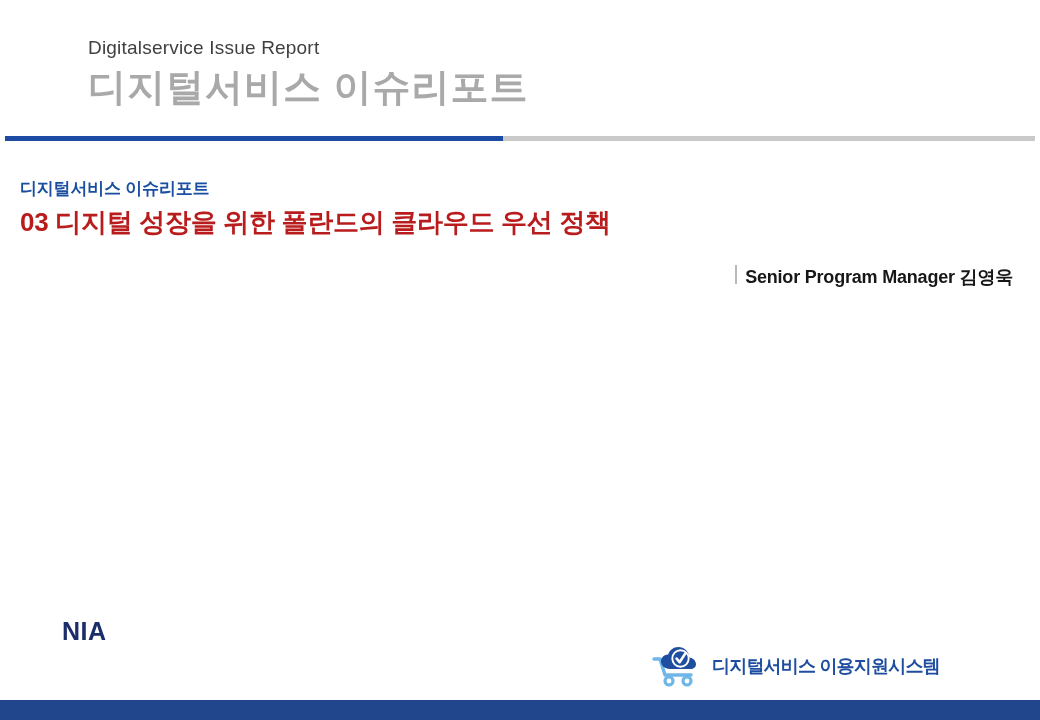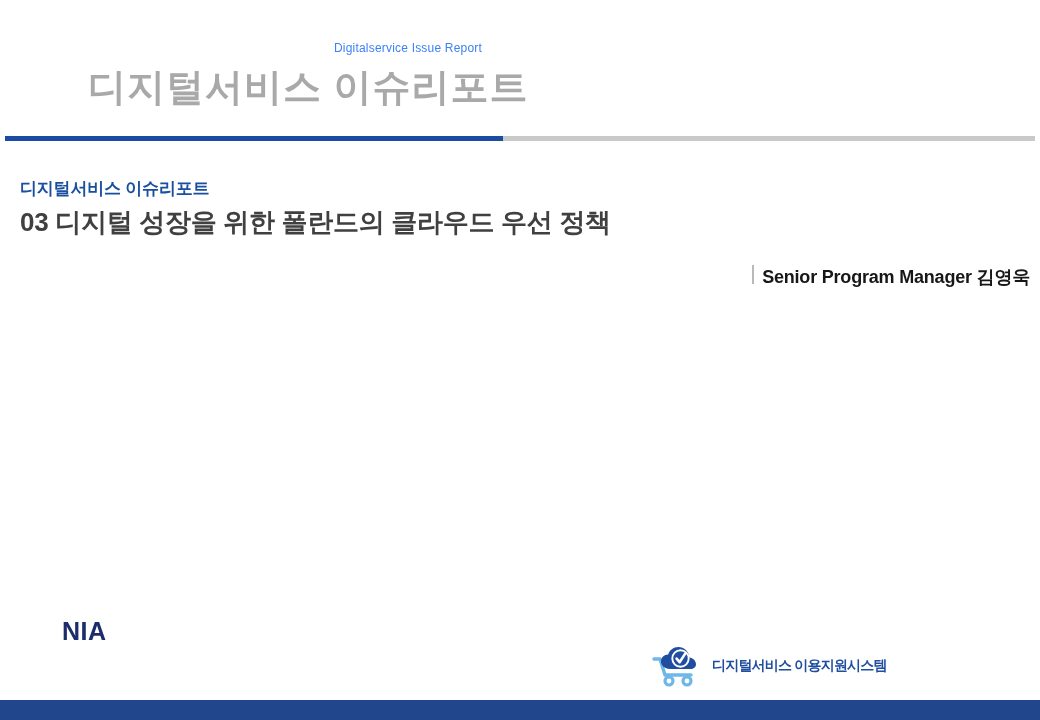--- a/index.html
+++ b/index.html
@@ -17,27 +17,26 @@
   }
 
   
   .masthead {
     position: absolute;
     left: 88px;
     top: 36px;
     width: 640px;
   }
   .masthead-eng {
-    font-size: 12px;
+    font-size: 19px;
     font-weight: 400;
-    color: #3b82f6;
+    color: #404040;
     letter-spacing: 0.2px;
     line-height: 24px;
     white-space: nowrap;
-    text-align: center;
   }
   .masthead-kor {
     margin-top: 4px;
     font-size: 38px;
     font-weight: 700;
     color: #a9a9a9;
     letter-spacing: 1px;
     line-height: 46px;
     white-space: nowrap;
   }
@@ -72,30 +71,30 @@
     font-weight: 700;
     color: #1a4fa0;
     line-height: 22px;
     letter-spacing: -0.2px;
     white-space: nowrap;
   }
   .headline {
     margin-top: 6px;
     font-size: 26px;
     font-weight: 700;
-    color: #404040;
+    color: #b91c1c;
     line-height: 32px;
     letter-spacing: -0.3px;
     white-space: nowrap;
   }
 
   
   .byline {
     position: absolute;
-    right: 10px;
+    right: 27px;
     top: 265px;
     display: flex;
     align-items: flex-start;
     gap: 8px;
     white-space: nowrap;
   }
   .byline-divider {
     display: inline-block;
     width: 2px;
     height: 19px;
@@ -139,21 +138,21 @@
     align-items: center;
     gap: 10px;
     white-space: nowrap;
   }
   .dsp-icon {
     width: 52px;
     height: 42px;
     display: block;
   }
   .dsp-name {
-    font-size: 14px;
+    font-size: 18px;
     font-weight: 700;
     color: #1f4ea0;
     letter-spacing: -0.8px;
   }
 
   .footer-bar {
     position: absolute;
     left: 0;
     top: 700px;
     width: 1040px;

